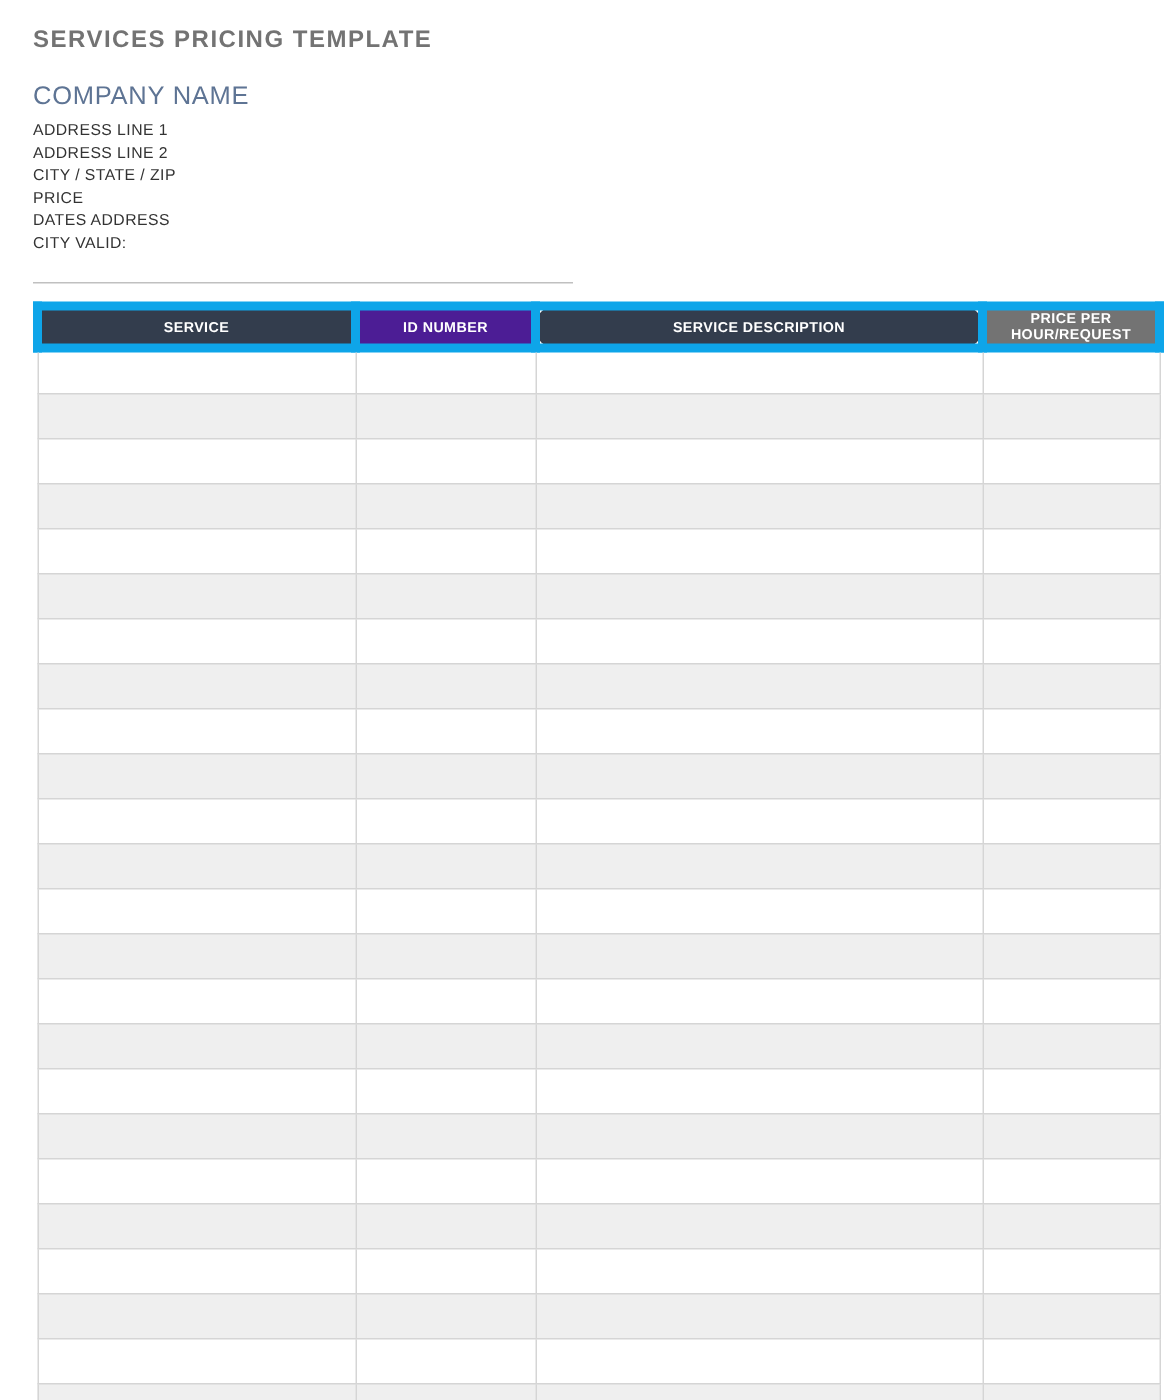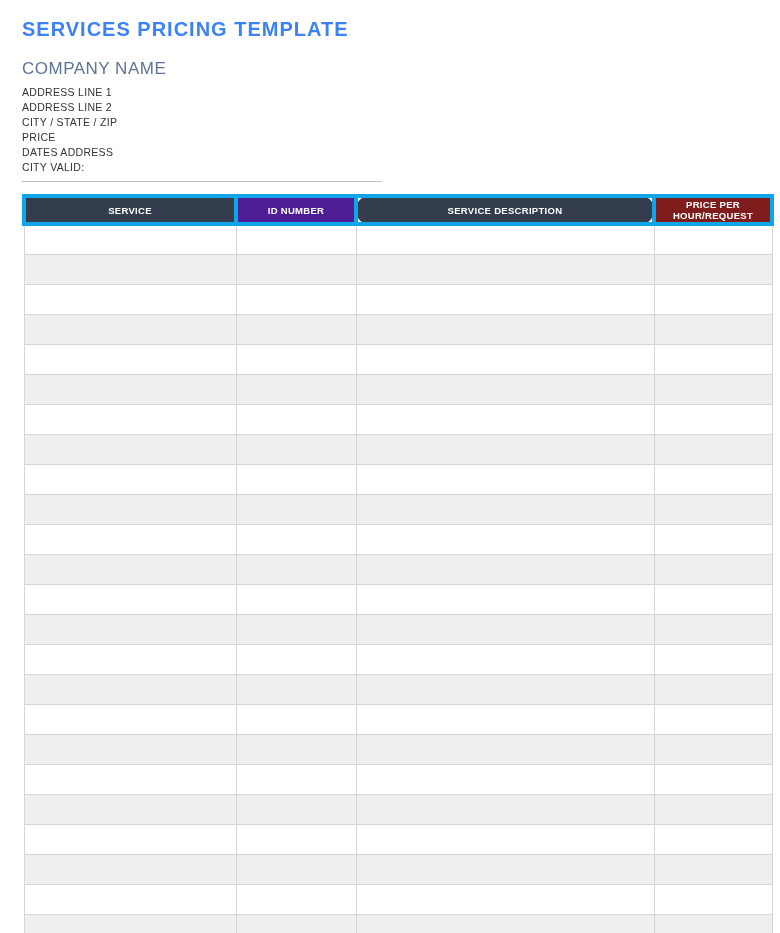--- a/index.html
+++ b/index.html
@@ -3,37 +3,37 @@
 <meta charset="utf-8">
 <style>
   * { box-sizing: border-box; margin: 0; padding: 0; }
   body {
     font-family: Arial, Helvetica, sans-serif;
     background: #fff;
     width: 780px;
     padding: 18px 18px 20px 22px;
   }
   .page-title {
-    font-size: 20px;
+    font-size: 16px;
     font-weight: 700;
     letter-spacing: 1px;
-    color: #3b82f6;
+    color: #737373;
     margin-bottom: 18px;
   }
   .company-name {
     font-size: 17px;
     font-weight: 400;
     color: #5e7494;
     letter-spacing: 0.5px;
     margin-bottom: 6px;
   }
   .info-block {
     width: 360px;
     border-bottom: 1px solid #c0c0c0;
-    padding-bottom: 6px;
+    padding-bottom: 18px;
     margin-bottom: 12px;
   }
   .info-line {
     font-size: 10.5px;
     color: #333;
     letter-spacing: 0.3px;
     line-height: 15px;
   }
   table.pricing {
     width: 100%;
@@ -41,26 +41,26 @@
     table-layout: fixed;
   }
   table.pricing th {
     font-size: 9.5px;
     font-weight: 700;
     color: #fff;
     letter-spacing: 0.3px;
     text-align: center;
     height: 28px;
     vertical-align: middle;
-    border: 4px solid #0ea5e9;
+    border: 6px solid #0ea5e9;
   }
   th.col-service   { width: 212px; background:#333d4d; }
   th.col-id        { width: 120px; background:#4c1d95; }
   th.col-desc      { width: 298px; background:#333d4d;border-radius:13px; }
-  th.col-price     { width: 118px; background:#7f1d1d; }
+  th.col-price     { width: 118px; background:#737373; }
   table.pricing td {
     height: 30px;
     border: 1px solid #d5d5d5;
     font-size: 11px;
     padding: 0 6px;
   }
   tr.odd td  { background: #ffffff; }
   tr.even td { background: #efefef; }
 </style>
 </head>

